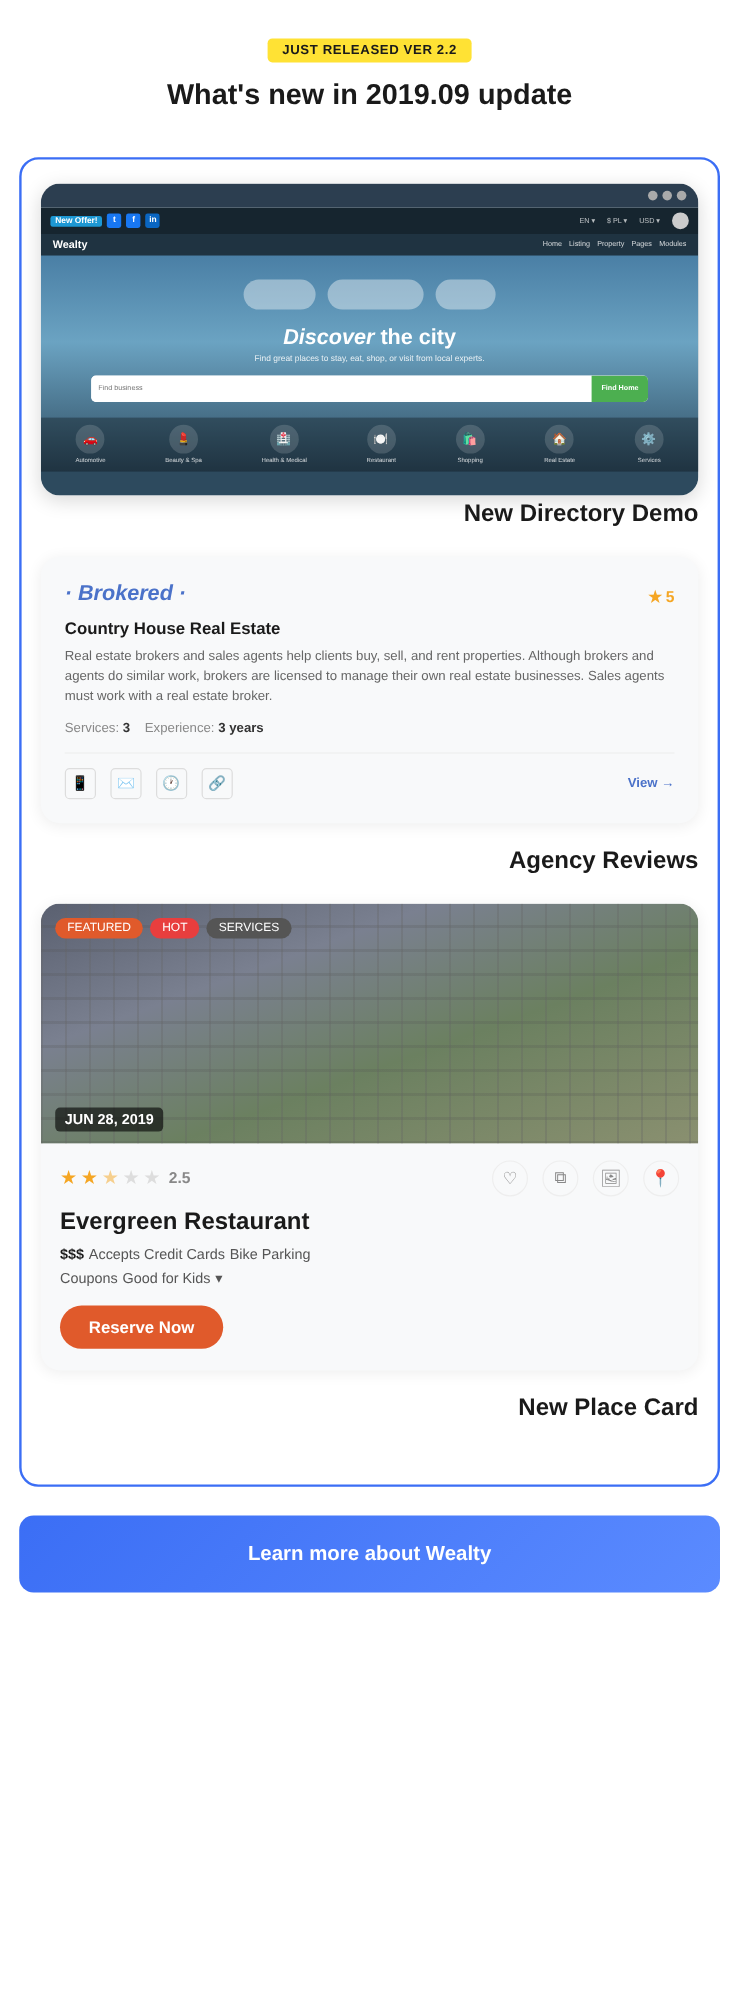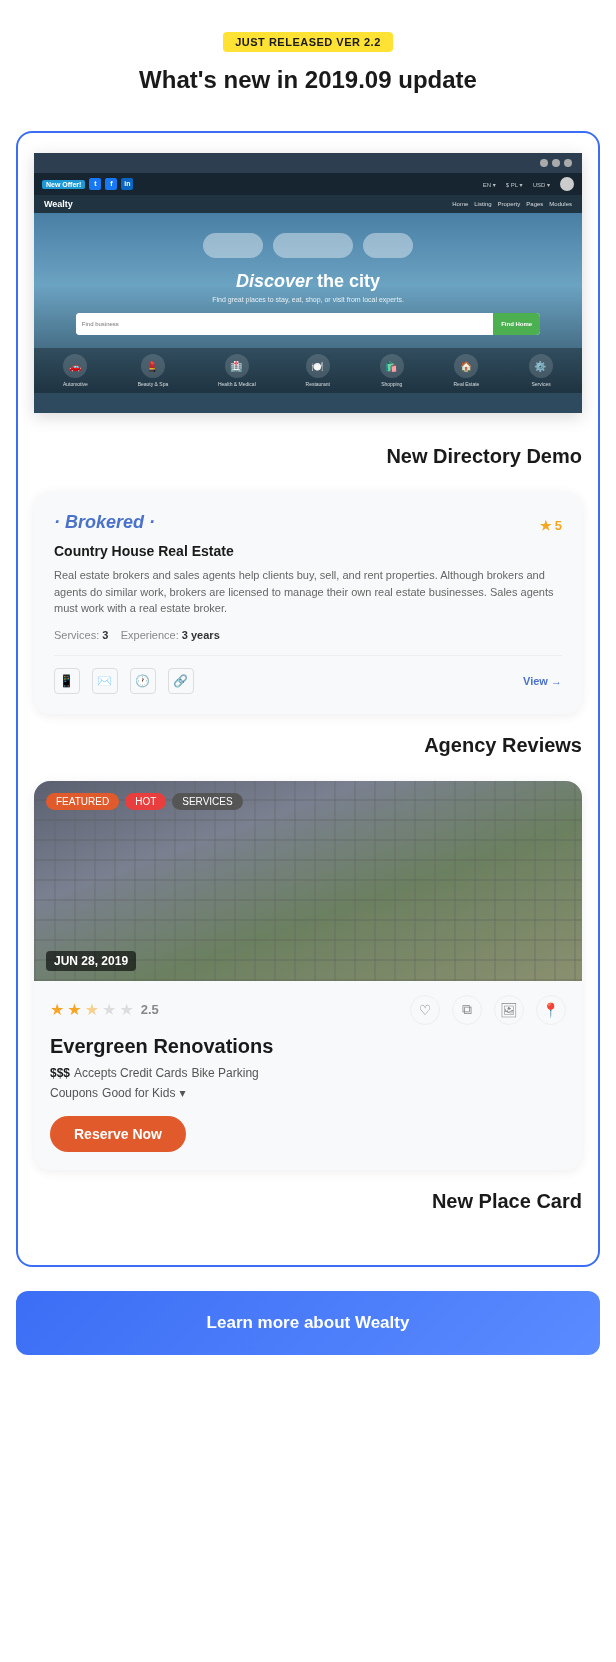--- a/index.html
+++ b/index.html
@@ -37,24 +37,24 @@
     .feature-block {
       margin: 16px 16px 24px;
       border: 2px solid #3B6EF5;
       border-radius: 16px;
       padding: 20px 16px 28px;
       background: #fff;
     }
 
     
     .browser-mockup {
-      border-radius: 0;
+      border-radius: 16px;
       overflow: hidden;
       box-shadow: 0 4px 16px rgba(0,0,0,0.15);
-      margin-bottom: 32px;
+      margin-bottom: 4px;
     }
     .browser-topbar {
       background: #2c3e50;
       padding: 6px 10px;
       display: flex;
       align-items: center;
       justify-content: flex-end;
       gap: 4px;
     }
     .browser-dot {
@@ -574,21 +574,21 @@
           <span class="star empty">★</span>
           <span class="rating-num">2.5</span>
         </div>
         <div class="place-action-icons">
           <div class="action-icon">♡</div>
           <div class="action-icon">⧉</div>
           <div class="action-icon">🖼</div>
           <div class="action-icon">📍</div>
         </div>
       </div>
-      <h3 class="place-title">Evergreen Renovations</h3>
+      <h3 class="place-title">Evergreen Restaurant</h3>
       <div class="place-tags">
         <span class="price-tag">$$$</span>
         <span>Accepts Credit Cards</span>
         <span>Bike Parking</span>
       </div>
       <div class="place-tags">
         <span>Coupons</span>
         <span>Good for Kids</span>
         <span class="more-link">▾</span>
       </div>

